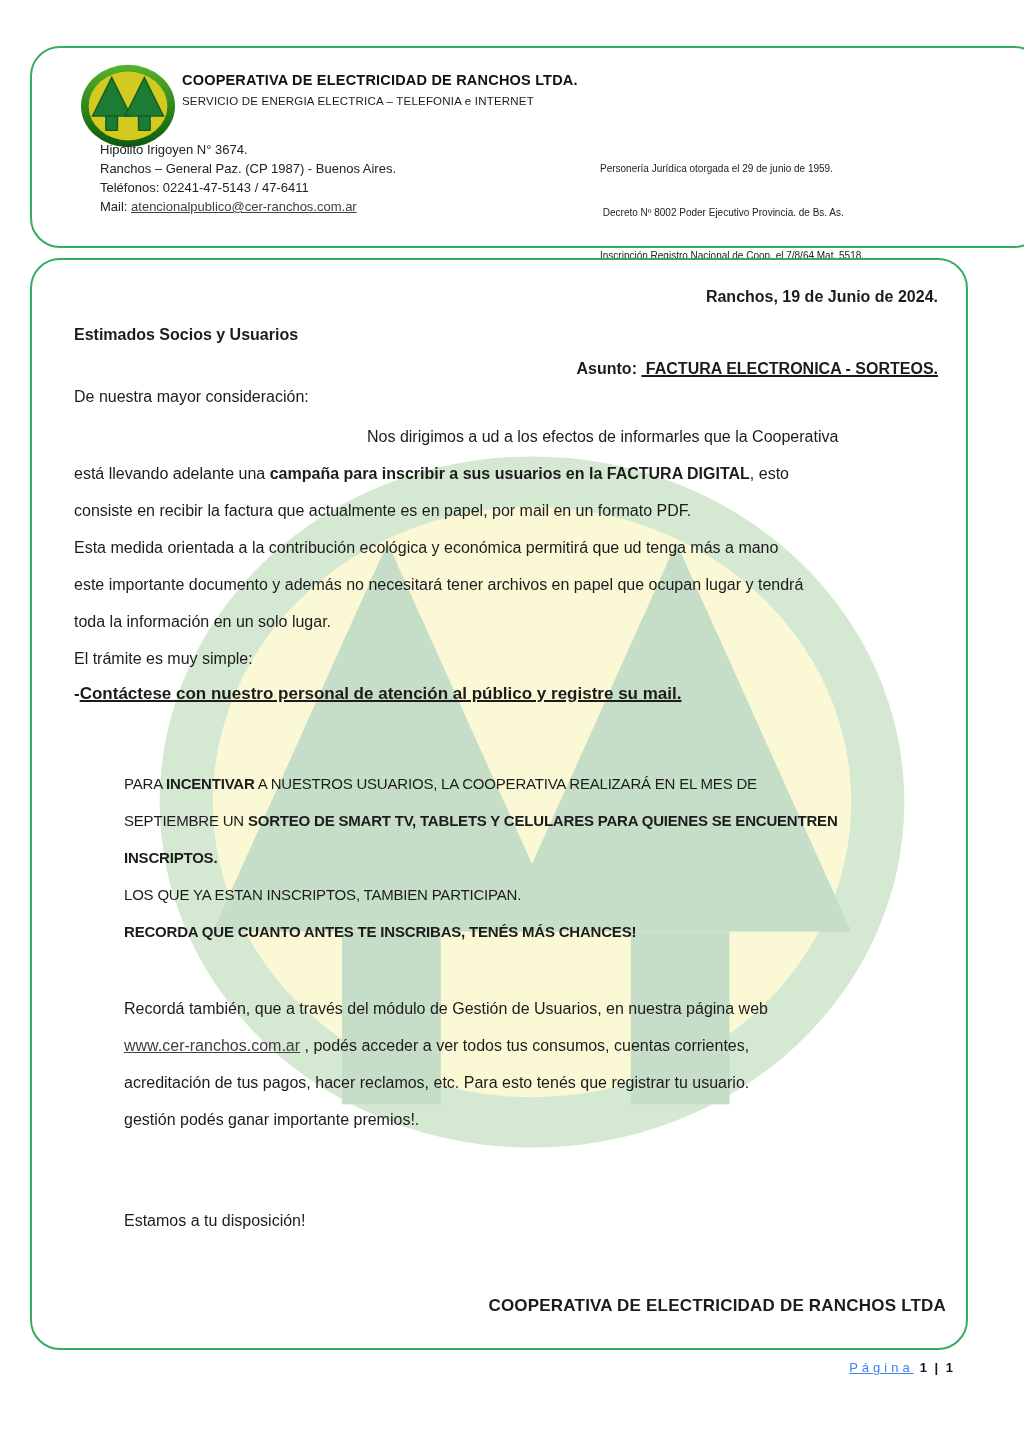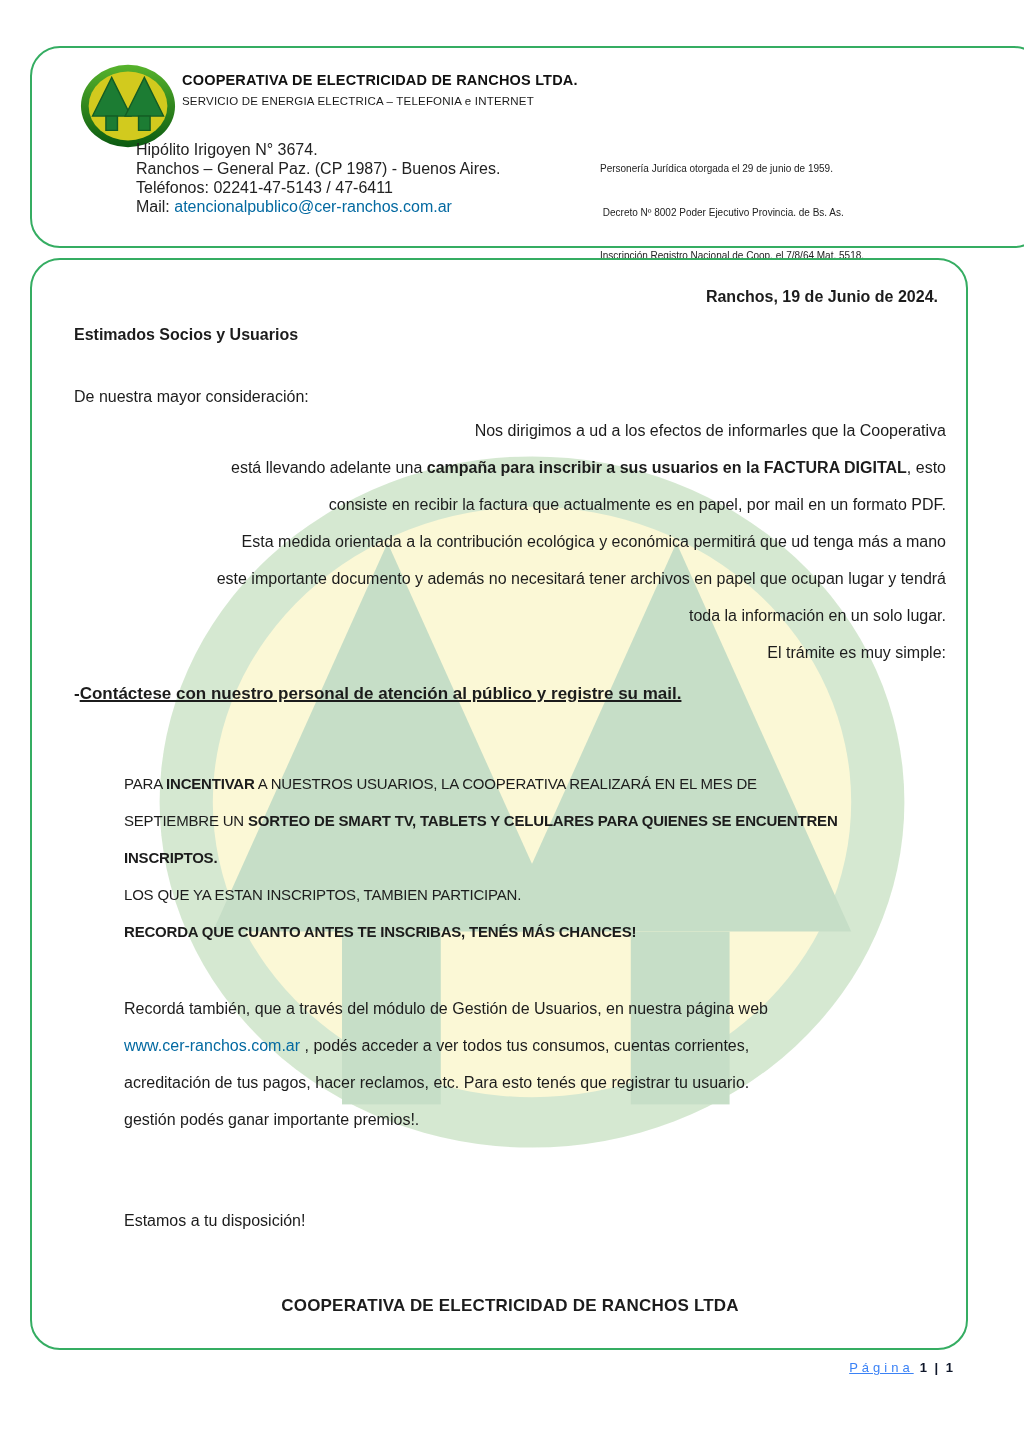--- a/index.html
+++ b/index.html
@@ -24,23 +24,23 @@
     background: #ffffff;
   }
   .logo-wrap {
     position: absolute; left: 48px; top: 16px;
     width: 96px; height: 84px;
   }
   .logo-wrap svg { width: 100%; height: 100%; display: block; }
   .brand-block { position: absolute; left: 150px; top: 24px; }
   .company-name { font-size: 14.5px; font-weight: bold; color: #111; letter-spacing: .2px; }
   .company-tagline { font-size: 11.5px; color: #1a1a1a; margin-top: 7px; letter-spacing: .2px; }
-  .address-block { position: absolute; left: 68px; top: 92px; font-size: 16px; line-height: 19px; color: #222; margin-left: 36px; }
+  .address-block { position: absolute; left: 68px; top: 92px; font-size: 13px; line-height: 19px; color: #222; }
   .legal-block { position: absolute; left: 568px; top: 85px; font-size: 10px; line-height: 14.5px; color: #222; white-space: pre-wrap; }
-  .link { color: #0369a1; cursor: pointer; }
+  .link { color: #404040; text-decoration: underline; cursor: pointer; }
   
   .letter-card {
     position: absolute;
     left: 30px; top: 258px;
     width: 938px; height: 1092px;
     border: 2px solid #35ad62;
     border-radius: 30px;
     background: #ffffff;
     overflow: hidden;
   }
@@ -52,32 +52,32 @@
     pointer-events: none;
   }
   .watermark svg { width: 100%; height: 100%; display: block; }
   .letter-card > .txt { z-index: 1; }
   .txt { position: absolute; }
   .date-line { top: 28px; right: 28px; font-size: 16px; font-weight: bold; margin-left: 40px; }
   .salutation { left: 42px; top: 66px; font-size: 16px; font-weight: bold; }
   .subject-line { top: 100px; right: 28px; font-size: 16px; font-weight: bold; white-space: pre-wrap; }
   .subject-underlined { text-decoration: underline; text-decoration-thickness: 2px; }
   .greeting { left: 42px; top: 128px; font-size: 16px; }
-  .para-main { left: 42px; top: 152px; width: 872px; font-size: 16px; line-height: 37px; text-align: right; }
+  .para-main { left: 42px; top: 158px; width: 872px; font-size: 16px; line-height: 37px; }
   .para-main .line { height: 37px; white-space: nowrap; }
   .indent-first { text-indent: 293px; }
   .b { font-weight: bold; }
   .bullet-line { left: 42px; top: 424px; font-size: 17px; font-weight: bold; white-space: nowrap; }
   .bullet-text { text-decoration: underline; text-decoration-thickness: 2px; }
   .caps-block { left: 92px; top: 505px; font-size: 15px; line-height: 37px; letter-spacing: -0.2px; }
   .caps-block .line { height: 37px; white-space: nowrap; }
   .web-block { left: 92px; top: 730px; font-size: 16px; line-height: 37px; }
   .web-block .line { height: 37px; white-space: nowrap; }
   .closing { left: 92px; top: 952px; font-size: 16px; }
-  .signature { left: 42px; top: 1036px; width: 872px; text-align: center; font-size: 17px; font-weight: bold; letter-spacing: .2px; }
+  .signature { left: 42px; top: 1036px; width: 872px; text-align: right; font-size: 17px; font-weight: bold; letter-spacing: .2px; }
   
   .page-footer {
     position: absolute; right: 69px; top: 1360px;
     font-size: 13px;
   }
   .page-footer .pf-label { color: #3b82f6; letter-spacing: 4px; text-decoration: underline; }
   .page-footer .pf-num { color: #0f172a; font-weight: bold; letter-spacing: 2px; margin-left: 6px; }
 </style>
 </head>
 <body>
@@ -138,20 +138,21 @@
           <polygon points="69,14 46,68 92,68"></polygon>
           <rect x="63" y="68" width="13" height="24"></rect>
         </g>
       </svg>
     </div>
 
     <div class="txt date-line">Ranchos, 19 de Junio de 2024.</div>
 
     <div class="txt salutation">Estimados Socios y Usuarios</div>
 
+    <div class="txt subject-line"><span>Asunto: </span><span class="subject-underlined"> FACTURA ELECTRONICA - SORTEOS.</span></div>
 
     <div class="txt greeting">De nuestra mayor consideración:</div>
 
     <div class="txt para-main">
       <div class="line indent-first">Nos dirigimos a ud a los efectos de informarles que la Cooperativa</div>
       <div class="line"><span>está llevando adelante una </span><span class="b">campaña para inscribir a sus usuarios en la FACTURA DIGITAL</span><span>, esto</span></div>
       <div class="line">consiste en recibir la factura que actualmente es en papel, por mail en un formato PDF.</div>
       <div class="line">Esta medida orientada a la contribución ecológica y económica permitirá que ud tenga más a mano</div>
       <div class="line">este importante documento y además no necesitará tener archivos en papel que ocupan lugar y tendrá</div>
       <div class="line">toda la información en un solo lugar.</div>

